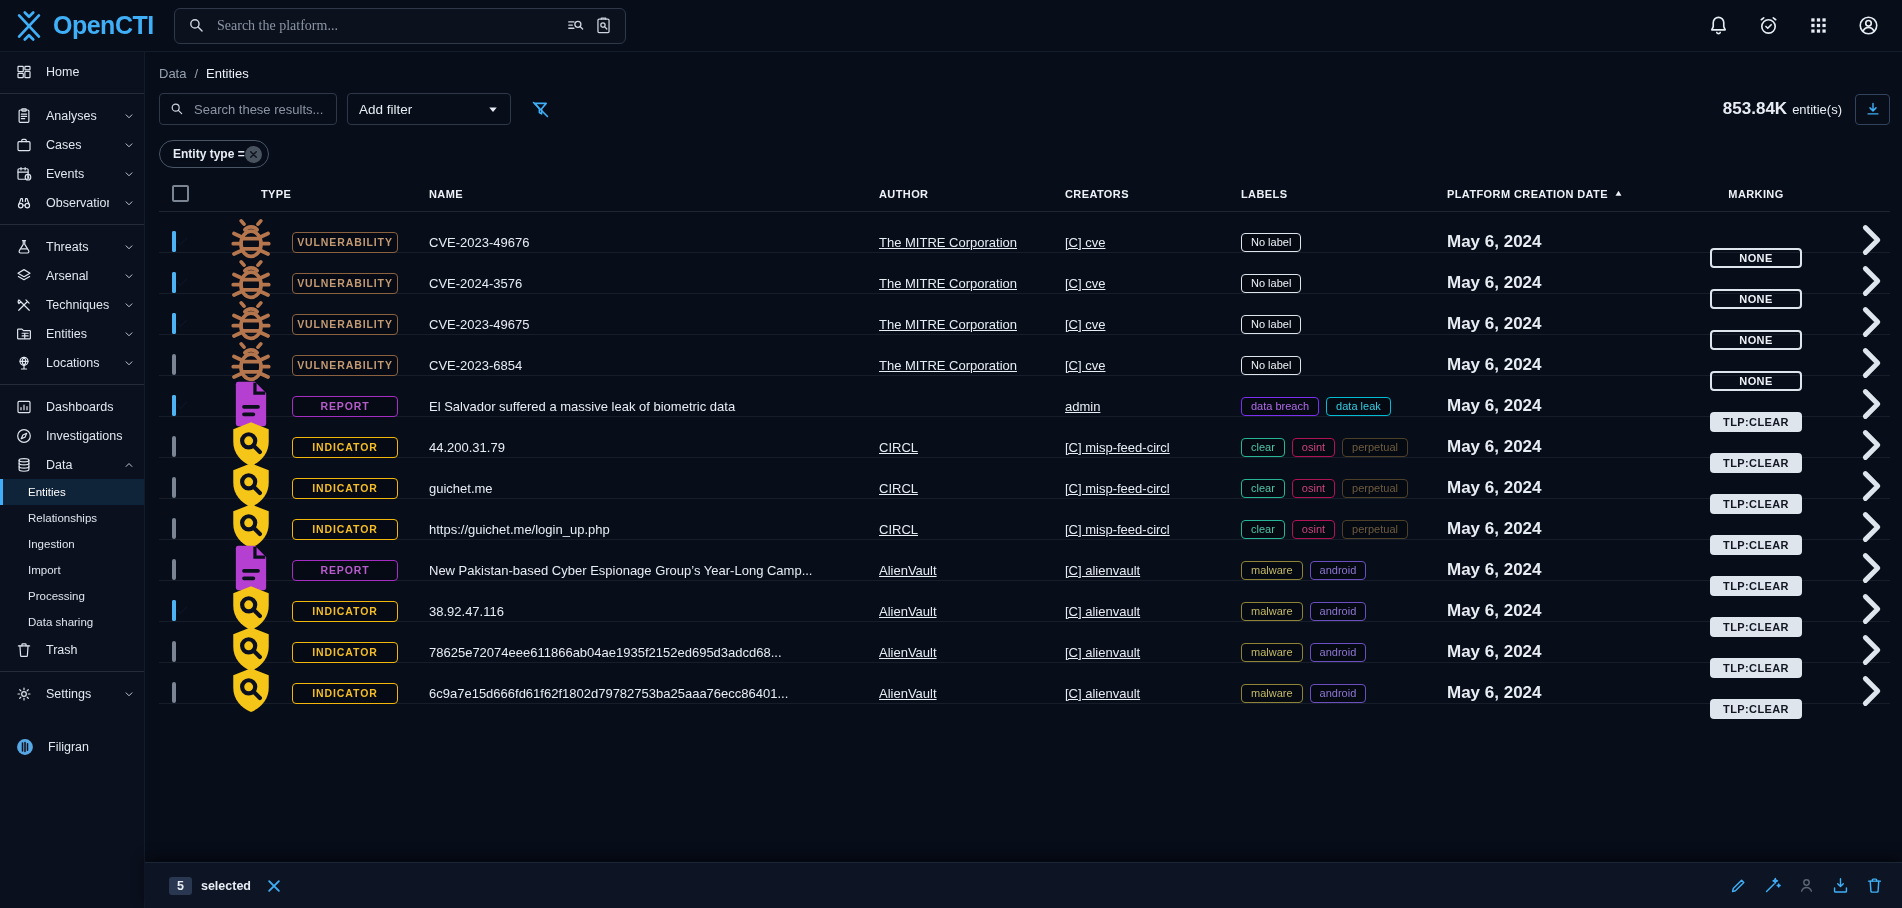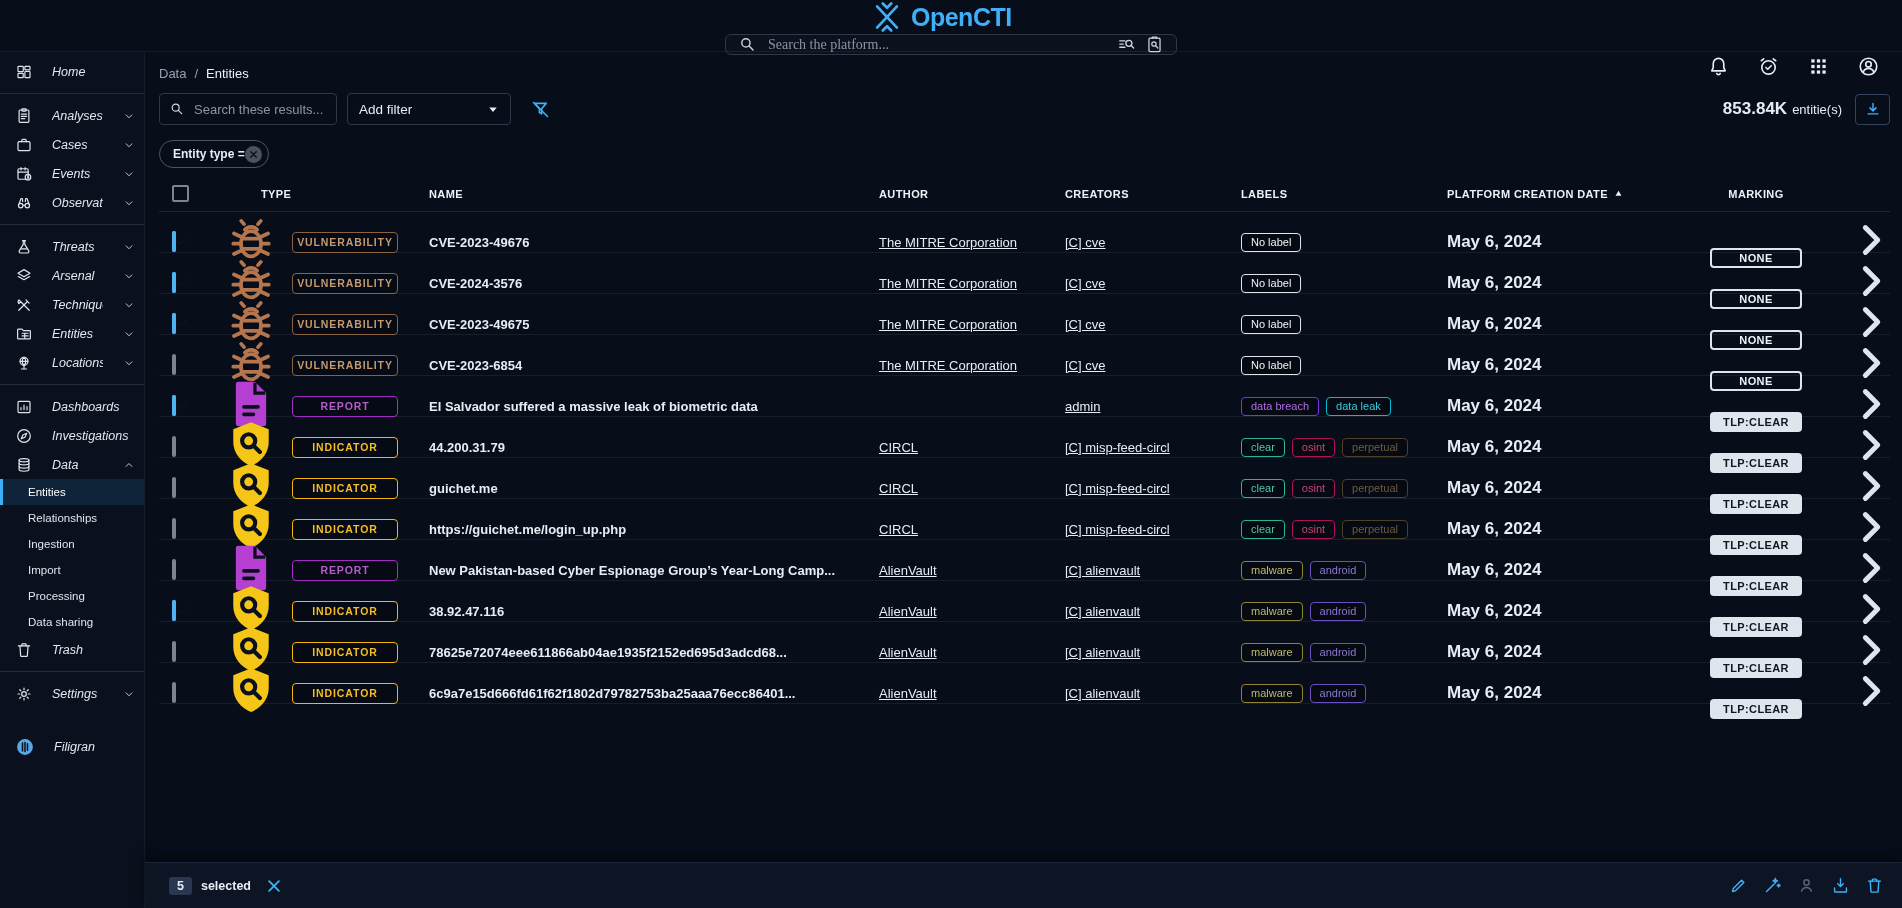--- a/index.html
+++ b/index.html
@@ -2,37 +2,37 @@
 <html><head>
 <meta charset="utf-8">
 <style>
   * { box-sizing: border-box; }
   html,body { margin:0; padding:0; background:#05080f; }
   body { font-family:"Liberation Sans","DejaVu Sans",sans-serif; color:#e8edf4; }
   .app { position:relative; width:1902px; height:908px; background:#070d19; overflow:hidden; }
 
   
   .topbar { position:absolute; top:0; left:0; right:0; height:52px; display:flex; align-items:center;
-            padding:0 22px 0 12px; border-bottom:1px solid #131c2b; background:#070d19; z-index:5;flex-direction:column; }
+            padding:0 22px 0 12px; border-bottom:1px solid #131c2b; background:#070d19; z-index:5; }
   .brand { display:flex; align-items:center; gap:7px; width:152px; color:#3fb0f7; cursor:pointer; }
   .brand svg { width:34px; height:34px; }
   .brand-text { font-size:25px; font-weight:bold; letter-spacing:-0.5px; }
   .global-search { margin-left:10px; width:452px; height:36px; border:1px solid #2e3849; border-radius:6px;
                    display:flex; align-items:center; gap:9px; padding:0 12px; background:rgba(255,255,255,0.02); }
   .global-search svg { width:19px; height:19px; color:#cfd6e0; flex:none; }
   .global-search input { flex:1; min-width:0; background:transparent; border:none; outline:none; color:#e8edf4; font-size:14px; font-family:Liberation Serif, serif; }
   .global-search input::placeholder { color:#8d95a5; }
   .topbar-right { margin-left:auto; display:flex; align-items:center; gap:27px; }
   .topbar-right .tb-ic { width:23px; height:23px; color:#e8edf4; cursor:pointer; }
   .tb-ic svg { width:100%; height:100%; }
 
   
   .sidebar { position:absolute; top:52px; left:0; bottom:0; width:145px; background:#0a101d;
              border-right:1px solid #131c2b; padding-top:5px; z-index:4; }
-  .snav-item { height:29px; display:flex; align-items:center; gap:19px; padding:0 8px 0 15px; cursor:pointer; color:#e2e8f0;font-style:italic; }
+  .snav-item { height:29px; display:flex; align-items:center; gap:13px; padding:0 8px 0 15px; cursor:pointer; color:#e2e8f0; }
   .snav-item .nv-ic { width:18px; height:18px; flex:none; color:#dfe5ee; }
   .nv-ic svg { width:100%; height:100%; }
   .snav-item .nv-label { flex:1; font-size:12.5px; font-weight:500; white-space:nowrap; overflow:hidden; }
   .snav-item .nv-chev { width:14px; height:14px; color:#cfd6e0; flex:none; }
   .nv-chev svg { width:100%; height:100%; }
   .snav-sub { height:26px; display:flex; align-items:center; padding:0 8px 0 28px; font-size:11.5px; font-weight:500; color:#dfe5ee; cursor:pointer; }
   .snav-sub.selected { background:rgba(63,176,247,0.13); box-shadow:inset 3px 0 0 #3fb0f7; color:#fff; }
   .sdivider { height:1px; background:rgba(255,255,255,0.12); margin:7px 0; }
   .sidebar-footer { margin-top:24px; }
   .sidebar-footer .nv-ic { width:20px; height:20px; }
@@ -74,21 +74,21 @@
   .trow { height:41px; border-bottom:1px solid rgba(255,255,255,0.07); cursor:pointer; }
   .cb { width:17px; height:17px; border:2px solid #7b8493; border-radius:2px; margin-left:13px; position:relative; cursor:pointer; }
   .cb.checked { background:#4db3f2; border-color:#4db3f2; }
   .cb.checked::after { content:""; position:absolute; left:3px; top:3.5px; width:8px; height:4px;
                        border-left:2px solid #0b1322; border-bottom:2px solid #0b1322; transform:rotate(-45deg); }
   .ent-ic { width:21px; height:21px; margin-left:18px; }
   .ent-ic svg { width:100%; height:100%; }
   .type-chip { width:106px; height:21px; margin-left:31px; border:1px solid; border-radius:4px;
                display:flex; align-items:center; justify-content:center;
                font-size:10.5px; font-weight:600; letter-spacing:0.9px; text-transform:uppercase; background:rgba(0,0,0,0.2); }
-  .name-cell { font-size:13px; font-weight:bold; white-space:nowrap; overflow:hidden; text-overflow:ellipsis; padding-right:16px; }
+  .name-cell { font-size:13px; font-weight:normal; white-space:nowrap; overflow:hidden; text-overflow:ellipsis; padding-right:16px; }
   .txt-cell { font-size:13px; white-space:nowrap; overflow:hidden; text-overflow:ellipsis; padding-right:10px;text-decoration:underline; }
   .labels-cell { display:flex; gap:7px; }
   .lbl { height:19px; padding:0 9px; border:1px solid; border-radius:4px; font-size:11px;
          display:inline-flex; align-items:center; white-space:nowrap; background:rgba(0,0,0,0.25); cursor:pointer; }
   .date-cell { font-size:17px; font-weight:700; }
   .marking-cell { display:flex; justify-content:center;margin-top:32px; }
   .marking { min-width:92px; height:20px; padding:0 8px; border-radius:4px; display:flex; align-items:center; justify-content:center;
              font-size:11px; letter-spacing:0.4px; }
   .marking.outline { border:2px solid #dfe5ec; color:#eef2f7; font-weight:bold; }
   .marking.filled { background:#dfe5ec; color:#111622; font-weight:600; }

